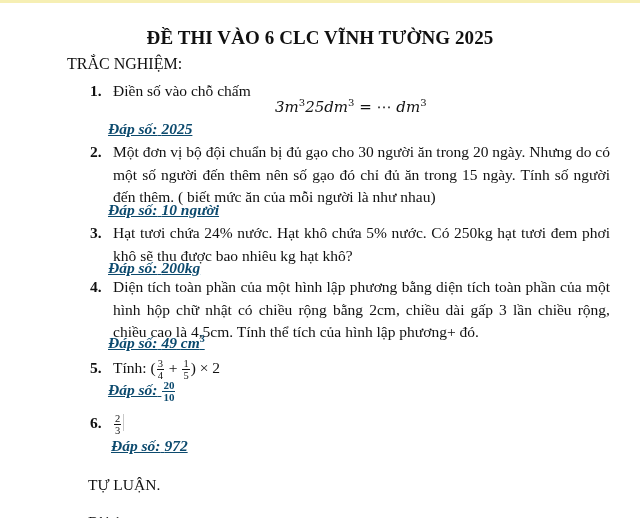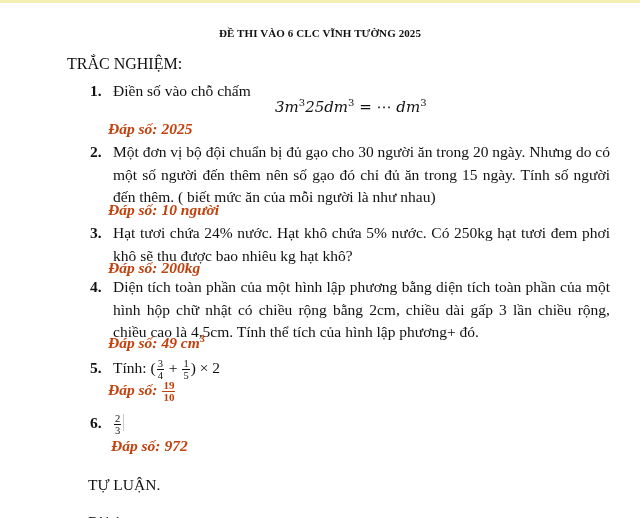--- a/index.html
+++ b/index.html
@@ -9,38 +9,38 @@
     font-family: "Liberation Serif", "DejaVu Serif", serif;
     color: #111111;
     position: relative;
   }
   .top-strip {
     position: absolute; left: 0; top: 0; width: 640px; height: 3px;
     background: #f6efb4;
   }
   .title {
     position: absolute; top: 27px; left: 0; width: 640px;
-    text-align: center; font-weight: bold; font-size: 11px; letter-spacing: 0.1px;
+    text-align: center; font-weight: bold; font-size: 19px; letter-spacing: 0.1px;
   }
   .section-heading {
     position: absolute; font-weight: normal; font-size: 16px;
   }
   .q {
     position: absolute; left: 90px; width: 520px;
     font-size: 15.5px; line-height: 22.5px;
   }
   .q .num {
     position: absolute; left: 0; top: 0; font-weight: bold;
   }
   .q .body {
     margin-left: 23px; text-align: justify;
   }
   .answer {
-    position: absolute; color: #c2410c; font-weight: bold; font-style: italic;
-    font-size: 15.5px; white-space: nowrap;
+    position: absolute; color: #0c4a6e; font-weight: bold; font-style: italic;
+    font-size: 15.5px; white-space: nowrap; text-decoration: underline;
   }
   .math {
     font-family: "DejaVu Serif", serif; font-style: italic; font-size: 15px;
   }
   .math .up { font-style: normal; }
   sup.s { font-size: 10px; vertical-align: 6px; line-height: 0; font-style: normal; }
   .frac {
     display: inline-block; vertical-align: middle; text-align: center;
     font-size: 10.5px; line-height: 11px; margin: 0 1px;
   }
@@ -102,21 +102,21 @@
 </div>
 
 <div class="q" style="top:357px;">
   <span class="num">5.</span>
   <div class="body" style="text-align:left">
     <span>Tính: (</span><span class="frac"><span class="n">3</span><span class="d">4</span></span><span style="white-space:pre"> + </span><span class="frac"><span class="n">1</span><span class="d">5</span></span><span style="white-space:pre">) × 2</span>
   </div>
 </div>
 <div class="answer" style="left:108px; top:380px;">
   <span>Đáp số:</span>
-  <span class="frac"><span class="n">19</span><span class="d">10</span></span>
+  <span class="frac"><span class="n">20</span><span class="d">10</span></span>
 </div>
 
 <div class="q" style="top:412px;">
   <span class="num">6.</span>
   <div class="body" style="text-align:left">
     <span class="frac"><span class="n">2</span><span class="d">3</span></span><span class="cursor-bar"></span>
   </div>
 </div>
 <div class="answer" style="left:111px; top:437px;">
   <span>Đáp số:</span>

